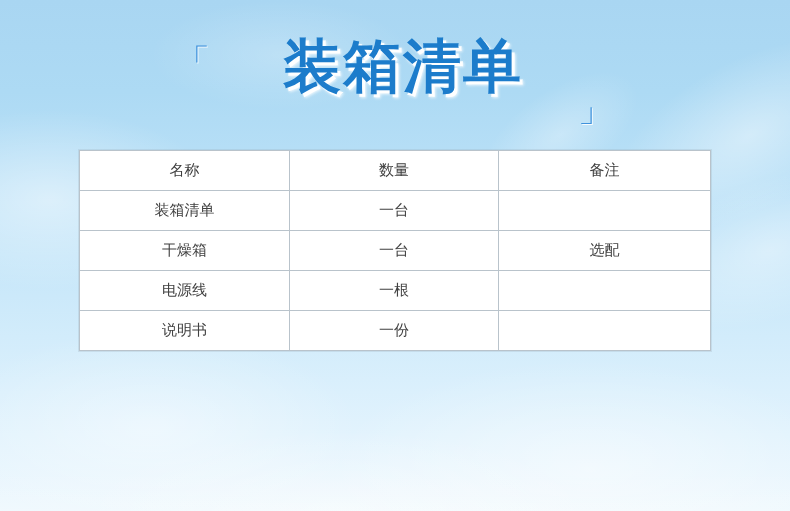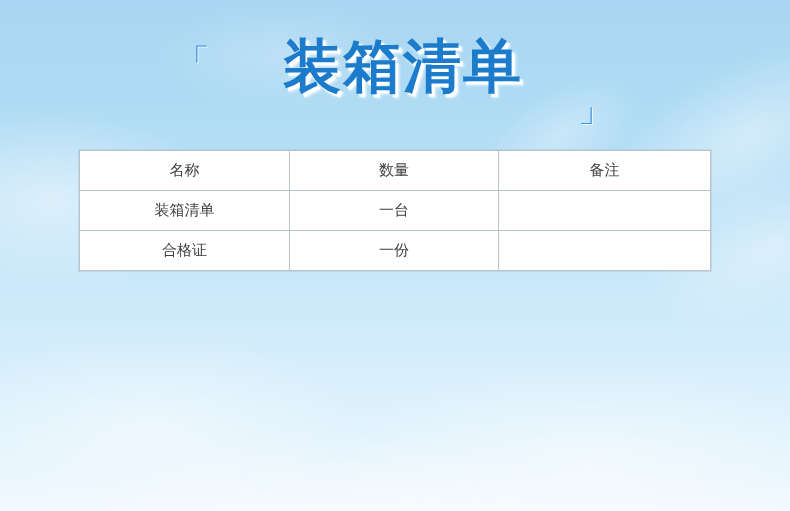--- a/index.html
+++ b/index.html
@@ -149,20 +149,30 @@
         <th>备注</th>
       </tr>
     </thead>
     <tbody id="table-body">
         <tr>
           <td>装箱清单</td>
           <td>一台</td>
           <td></td>
         </tr>
         <tr>
-          <td>合格证</td>
+          <td>干燥箱</td>
+          <td>一台</td>
+          <td>选配</td>
+        </tr>
+        <tr>
+          <td>电源线</td>
+          <td>一根</td>
+          <td></td>
+        </tr>
+        <tr>
+          <td>说明书</td>
           <td>一份</td>
           <td></td>
         </tr>
       </tbody>
   </table>
 
 </div>
 
 </body></html>

